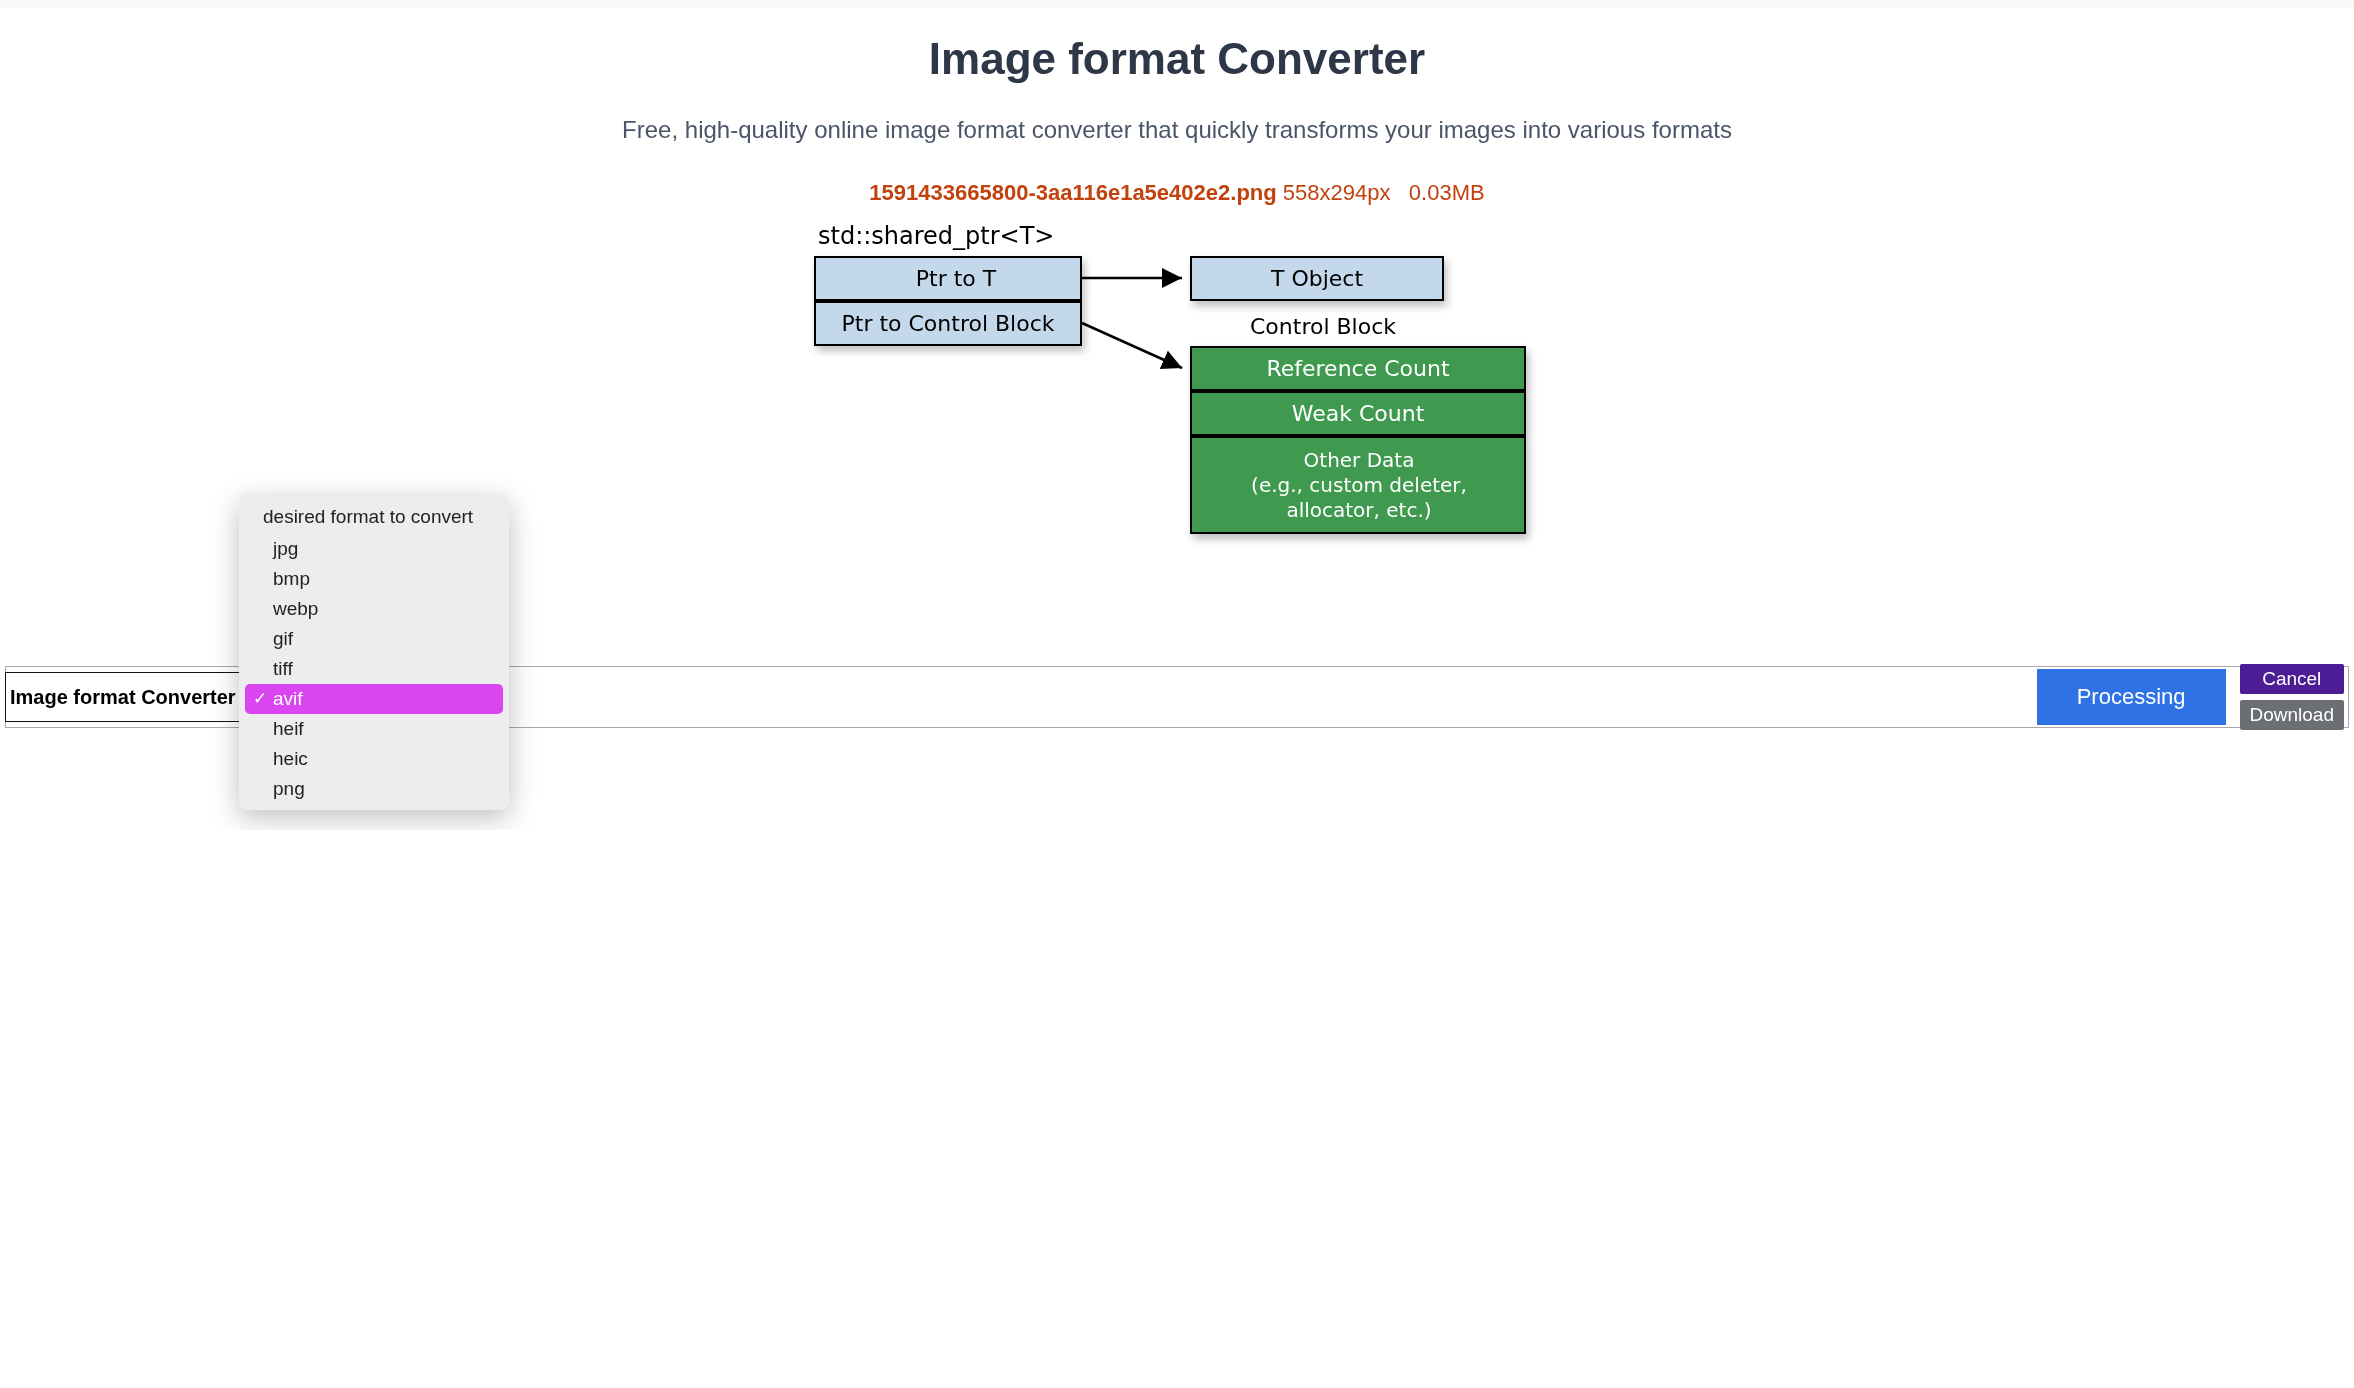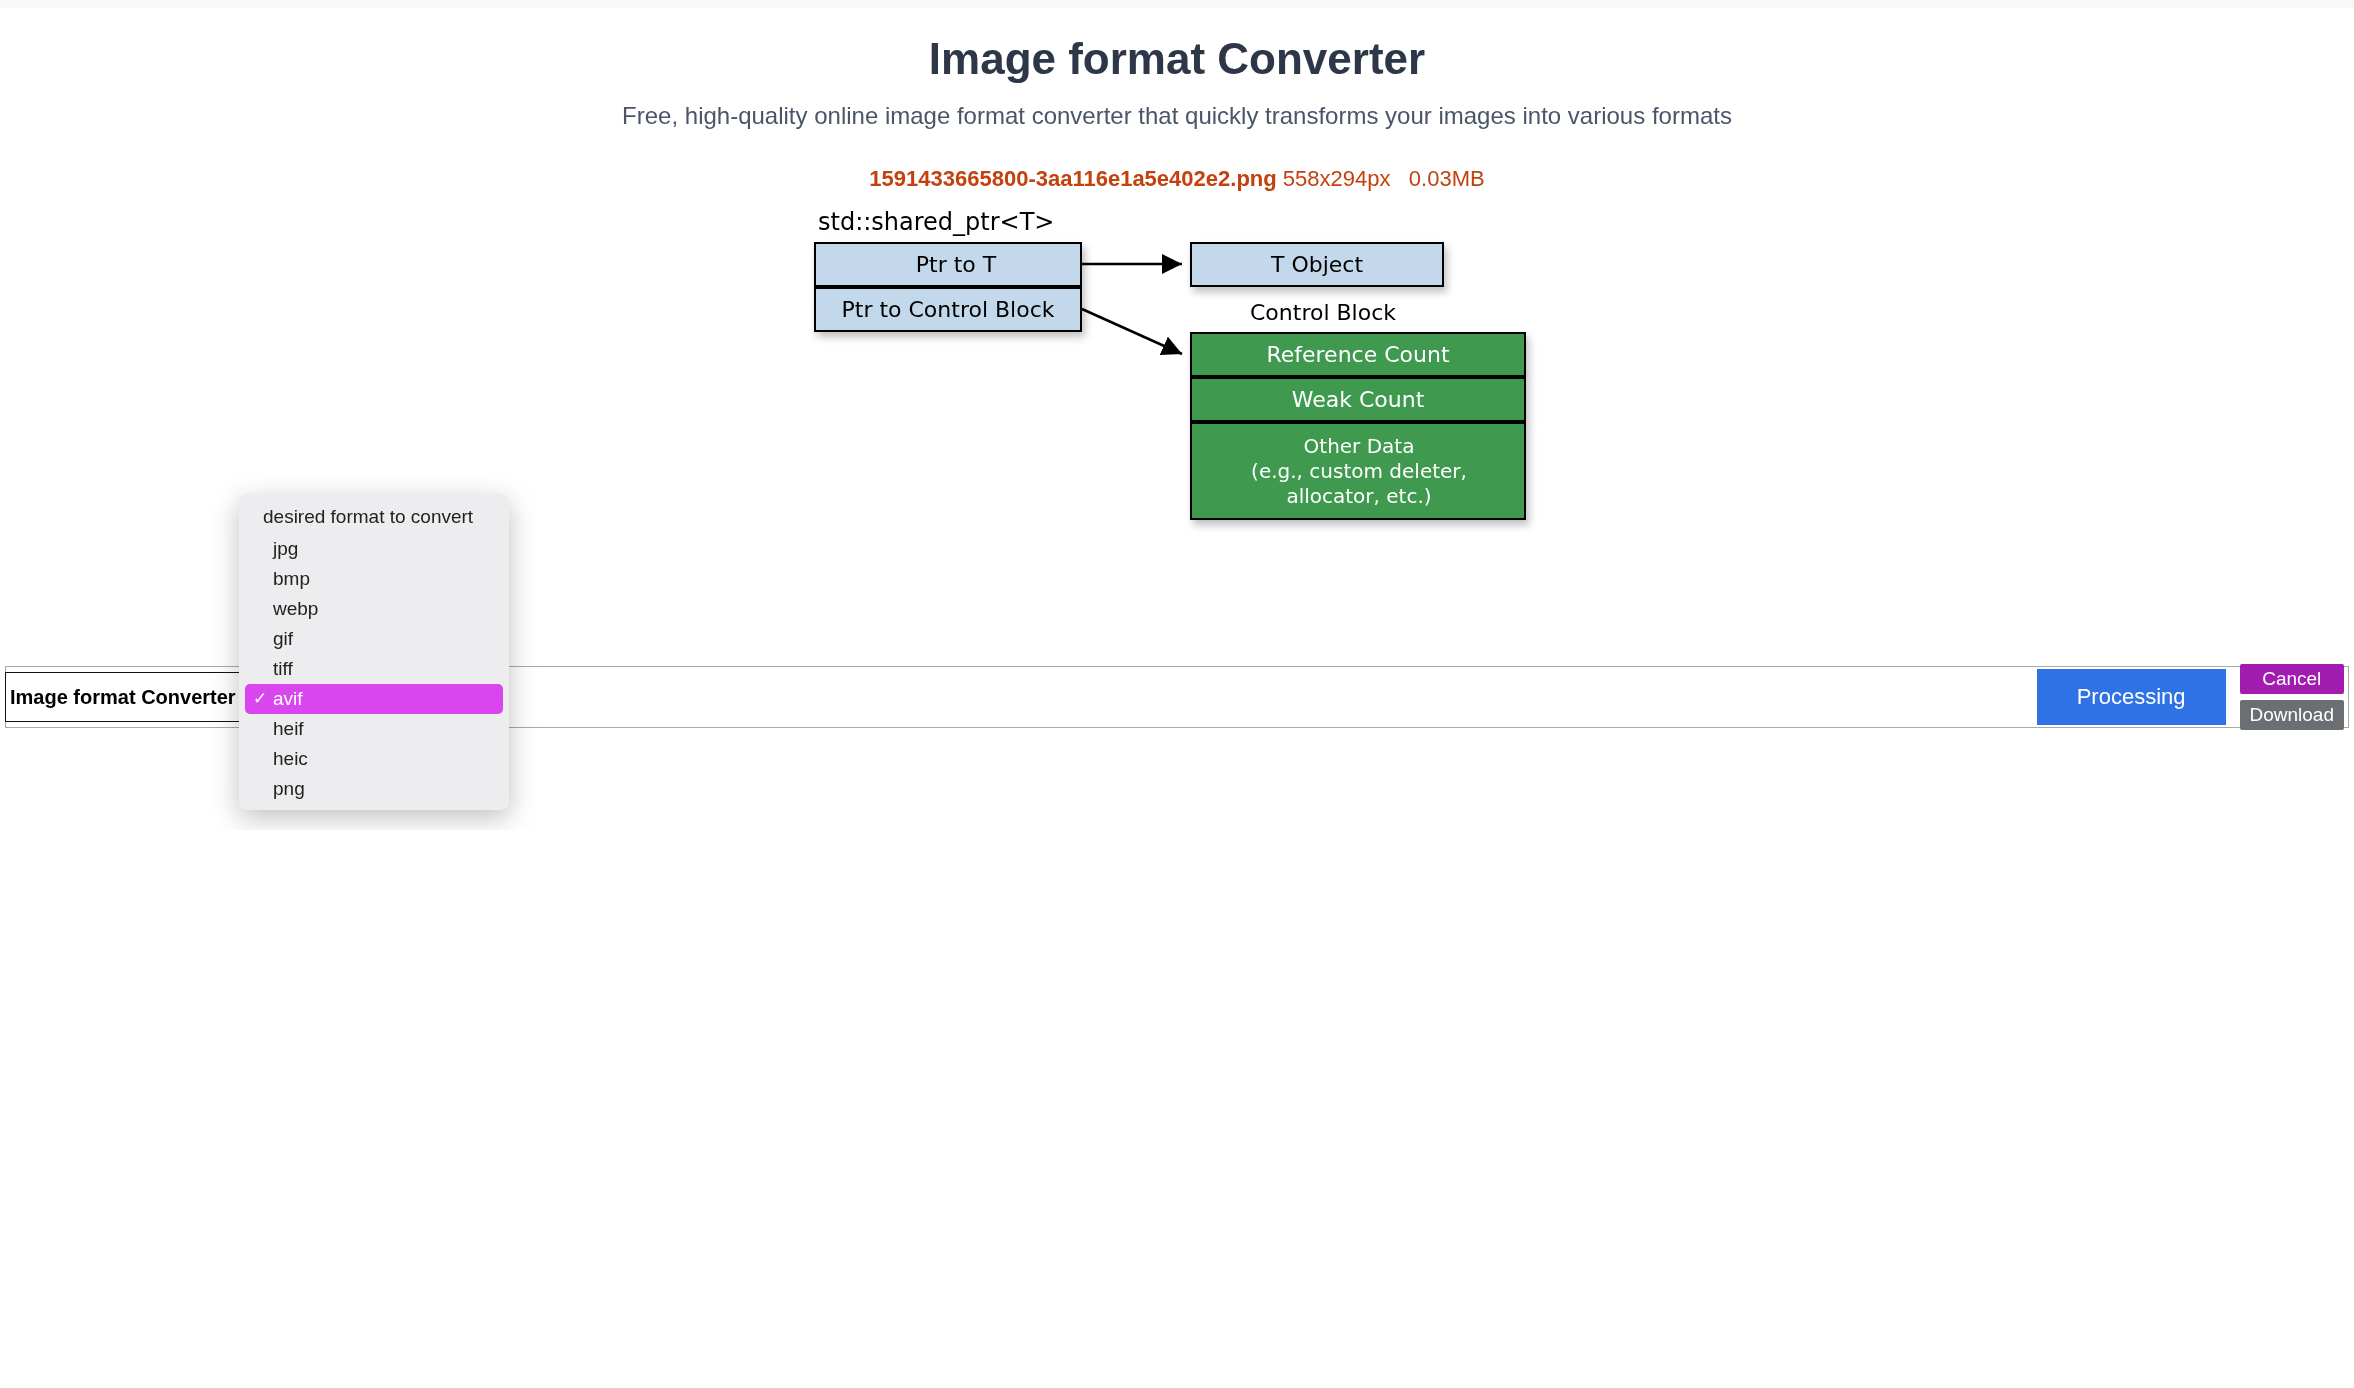--- a/index.html
+++ b/index.html
@@ -17,21 +17,21 @@
 
   .title {
     font-size: 44px;
     font-weight: 700;
     color: #2d3748;
     margin-top: 26px;
   }
   .subtitle {
     font-size: 24px;
     color: #4a5568;
-    margin-top: 18px;
+    margin-top: 32px;
   }
   .fileinfo {
     margin-top: 36px;
     font-size: 22px;
     color: #c2410c;
   }
   .fileinfo .fname { font-weight: 700; }
 
   
   .diagram-wrap {
@@ -117,21 +117,21 @@
     font-size: 22px;
     margin-right: 12px;
   }
   .btncol {
     display: flex;
     flex-direction: column;
     gap: 6px;
     margin-left: 2px;
     margin-right: 4px;
   }
-  .btn-cancel { background: #a21caf; padding: 4px 16px; font-size: 19px; border-radius: 2px; }
+  .btn-cancel { background: #4c1d95; padding: 4px 16px; font-size: 19px; border-radius: 2px; }
   .btn-download { background: #6b6f73; padding: 4px 10px; font-size: 19px; border-radius: 2px; }
 
   
   .dropdown {
     position: absolute;
     left: 239px;
     top: 494px;
     width: 270px;
     background: #ededef;
     border-radius: 8px;

